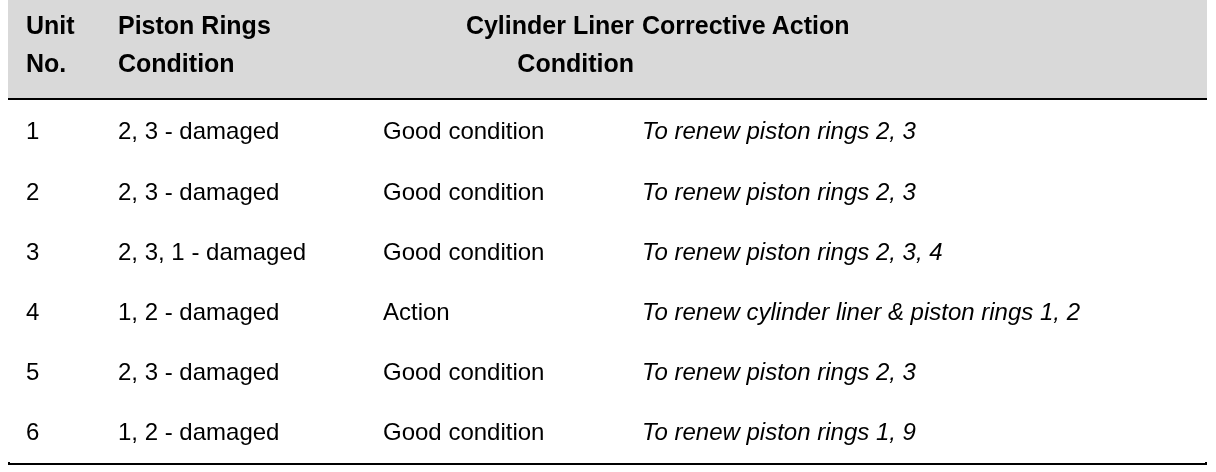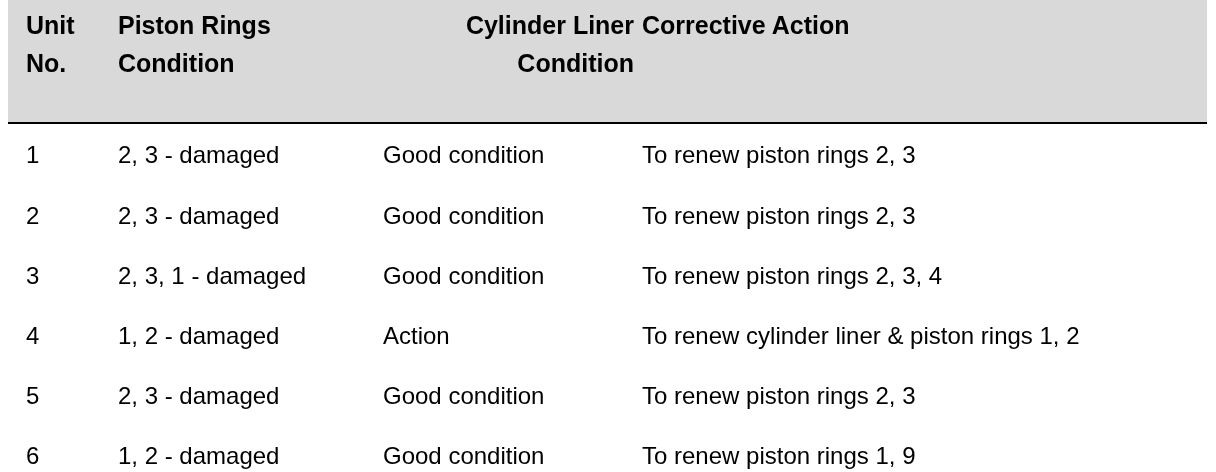--- a/index.html
+++ b/index.html
@@ -50,21 +50,21 @@
   .data-table col.c-action { width: 573px; }
 
   thead th {
     background: #d9d9d9;
     font-weight: bold;
     font-size: 25px;
     line-height: 38px;
     text-align: left;
     vertical-align: top;
     padding: 6px 0 4px 0;
-    height: 123px;
+    height: 99px;
     box-sizing: border-box;
     border-bottom: 2px solid #000000;
     white-space: pre-line;
   }
 
   thead th.h-unit   { padding-left: 18px; }
   thead th.h-rings  { padding-left: 8px; }
   thead th.h-liner  { padding-left: 8px; text-align: right; }
   thead th.h-action { padding-left: 8px; }
 
@@ -78,21 +78,21 @@
     padding: 0;
     background: #ffffff;
     white-space: nowrap;
   }
 
   tbody tr:first-child td { height: 62px; }
 
   tbody td.d-unit   { padding-left: 18px; }
   tbody td.d-rings  { padding-left: 8px; margin-left: 12px; }
   tbody td.d-liner  { padding-left: 8px; }
-  tbody td.d-action { padding-left: 8px; }
+  tbody td.d-action { padding-left: 8px; font-style: italic; }
 </style>
 </head>
 <body>
 
 <div class="table-wrap">
   <div class="table-frame"></div>
 
   <table class="data-table">
     <colgroup>
       <col class="c-unit">

